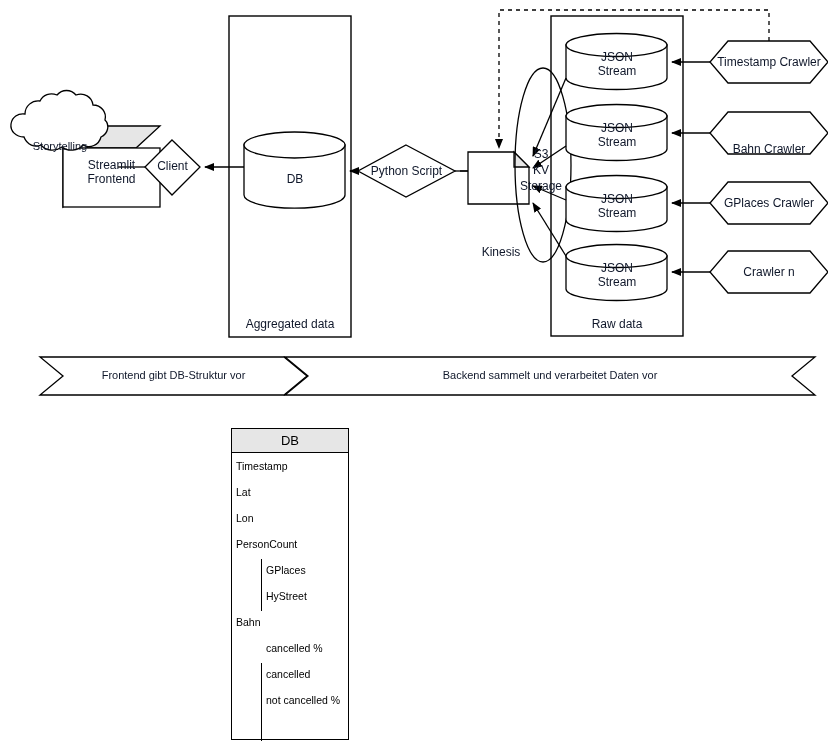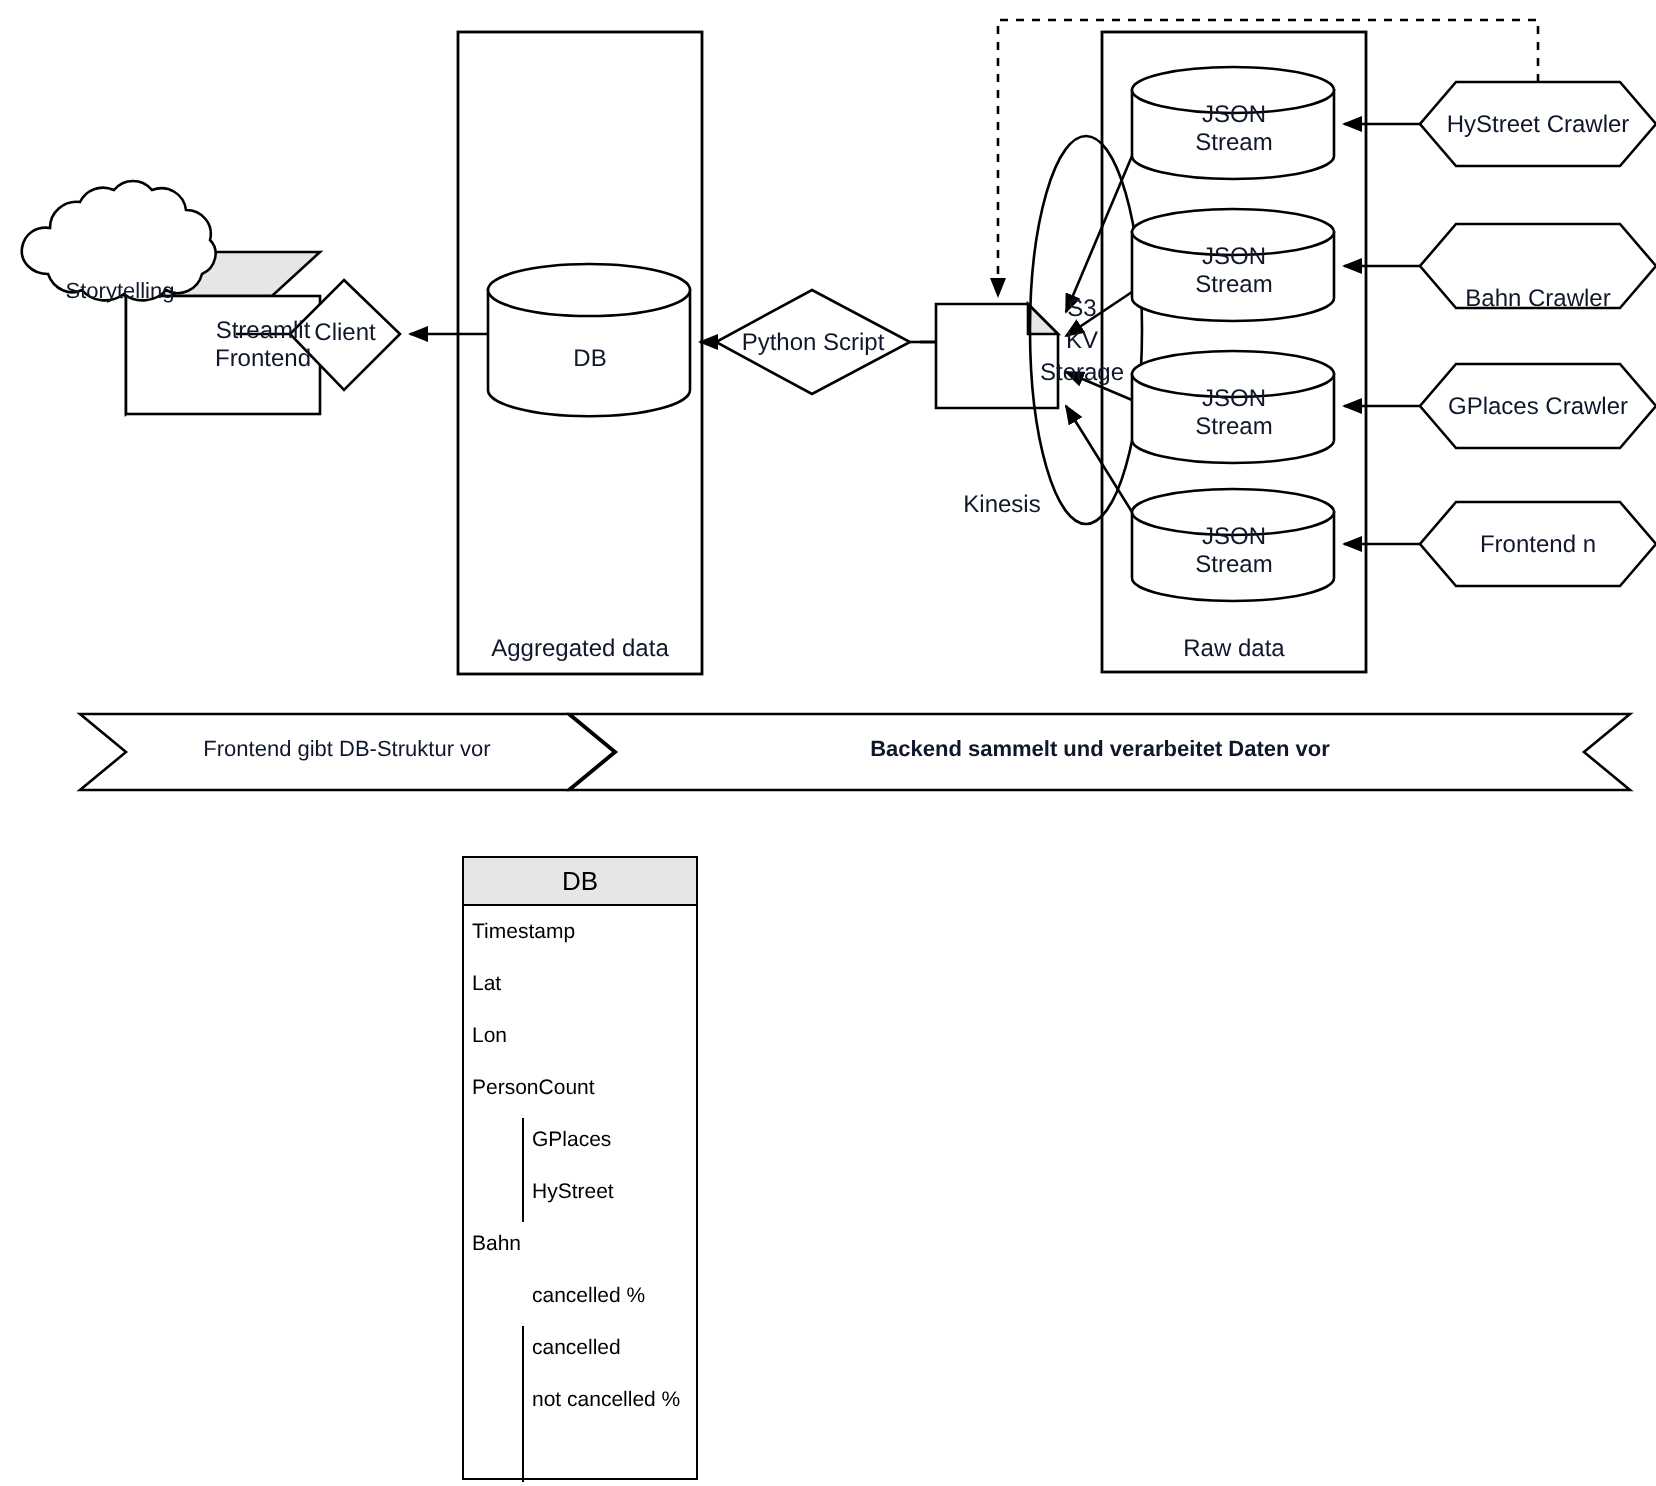--- a/index.html
+++ b/index.html
@@ -113,21 +113,21 @@
     <line x1="710" y1="272" x2="672" y2="272" stroke="#000" stroke-width="1.3" marker-end="url(#ah)"></line>
 
     <path d="M769,41 L769,10 L499,10 L499,148" fill="none" stroke="#000" stroke-width="1.3" stroke-dasharray="4,4" marker-end="url(#ah)"></path>
 
     <polygon points="40,357 284,357 307,376 284,395 40,395 63,376" fill="#fff" stroke="#000" stroke-width="1.3"></polygon>
     <polygon points="285,357 815,357 792,376 815,395 285,395 308,376" fill="#fff" stroke="#000" stroke-width="1.3"></polygon>
   </svg>
 
   <div class="lbl f11" style="left:10px;top:140px;width:100px;">Storytelling</div>
 
-  <div class="lbl f12" style="left:63px;top:158px;width:97px;margin-left:20px;">Streamlit
+  <div class="lbl f12" style="left:63px;top:158px;width:97px;">Streamlit
 Frontend</div>
 
   <div class="lbl f12" style="left:144px;top:159px;width:57px;">Client</div>
 
   <div class="lbl f12" style="left:244px;top:172px;width:102px;">DB</div>
 
   <div class="lbl f12" style="left:235px;top:317px;width:110px;">Aggregated data</div>
 
   <div class="lbl f12" style="left:358px;top:164px;width:97px;">Python Script</div>
 
@@ -141,27 +141,27 @@
 Stream</div>
   <div class="lbl f12" style="left:566px;top:121px;width:102px;">JSON
 Stream</div>
   <div class="lbl f12" style="left:566px;top:192px;width:102px;">JSON
 Stream</div>
   <div class="lbl f12" style="left:566px;top:261px;width:102px;">JSON
 Stream</div>
 
   <div class="lbl f12" style="left:555px;top:317px;width:124px;">Raw data</div>
 
-  <div class="lbl f12" style="left:710px;top:55px;width:118px;">HyStreet Crawler</div>
+  <div class="lbl f12" style="left:710px;top:55px;width:118px;">Timestamp Crawler</div>
   <div class="lbl f12" style="left:710px;top:142px;width:118px;">Bahn Crawler</div>
   <div class="lbl f12" style="left:710px;top:196px;width:118px;">GPlaces Crawler</div>
-  <div class="lbl f12" style="left:710px;top:265px;width:118px;">Frontend n</div>
+  <div class="lbl f12" style="left:710px;top:265px;width:118px;">Crawler n</div>
 
   <div class="lbl f11" style="left:63px;top:369px;width:221px;">Frontend gibt DB-Struktur vor</div>
-  <div class="lbl f11" style="left:308px;top:369px;width:484px;font-weight:bold;">Backend sammelt und verarbeitet Daten vor</div>
+  <div class="lbl f11" style="left:308px;top:369px;width:484px;">Backend sammelt und verarbeitet Daten vor</div>
 
   <div class="dbtable">
     <div class="dbhead">DB</div>
     <div class="dbrows">
       <div class="indline" style="top:106px;height:52px;"></div>
       <div class="indline" style="top:210px;height:78px;"></div>
       <div class="dbrow">Timestamp</div>
       <div class="dbrow">Lat</div>
       <div class="dbrow">Lon</div>
       <div class="dbrow">PersonCount</div>

